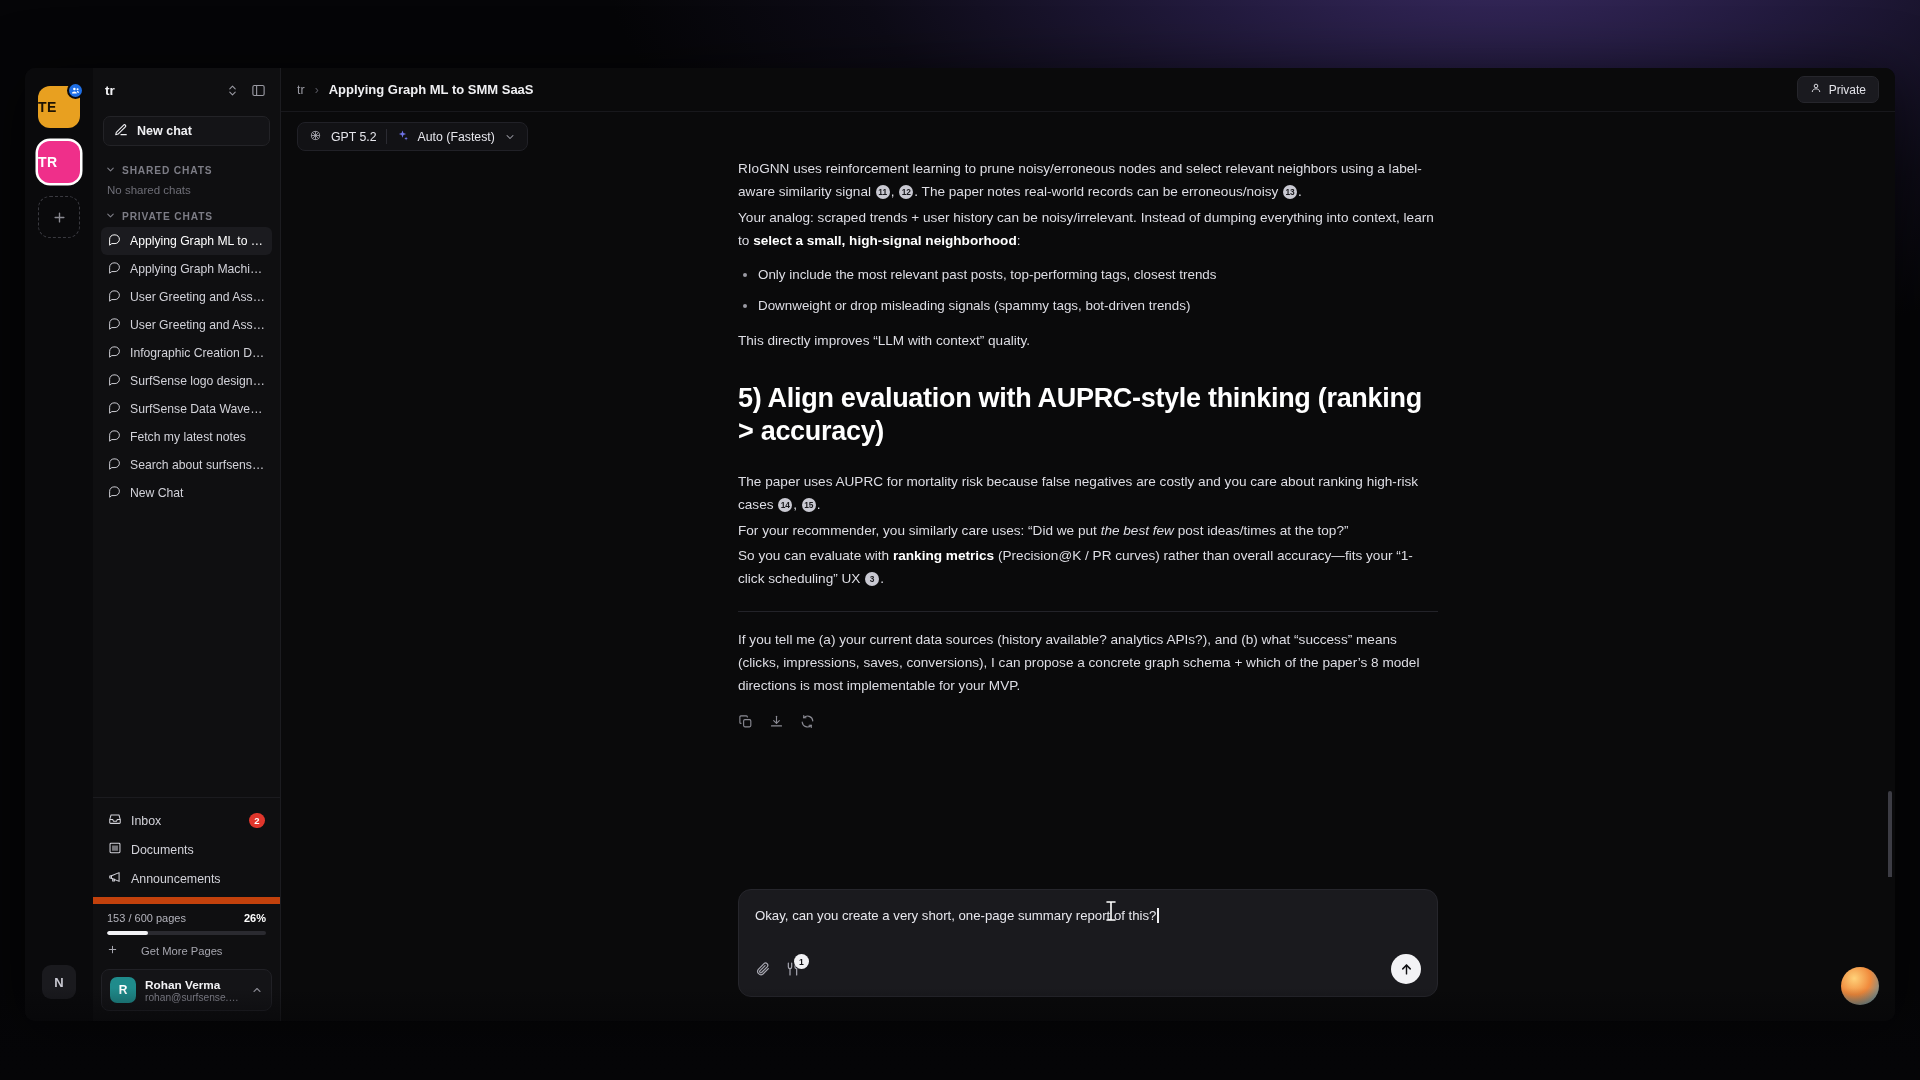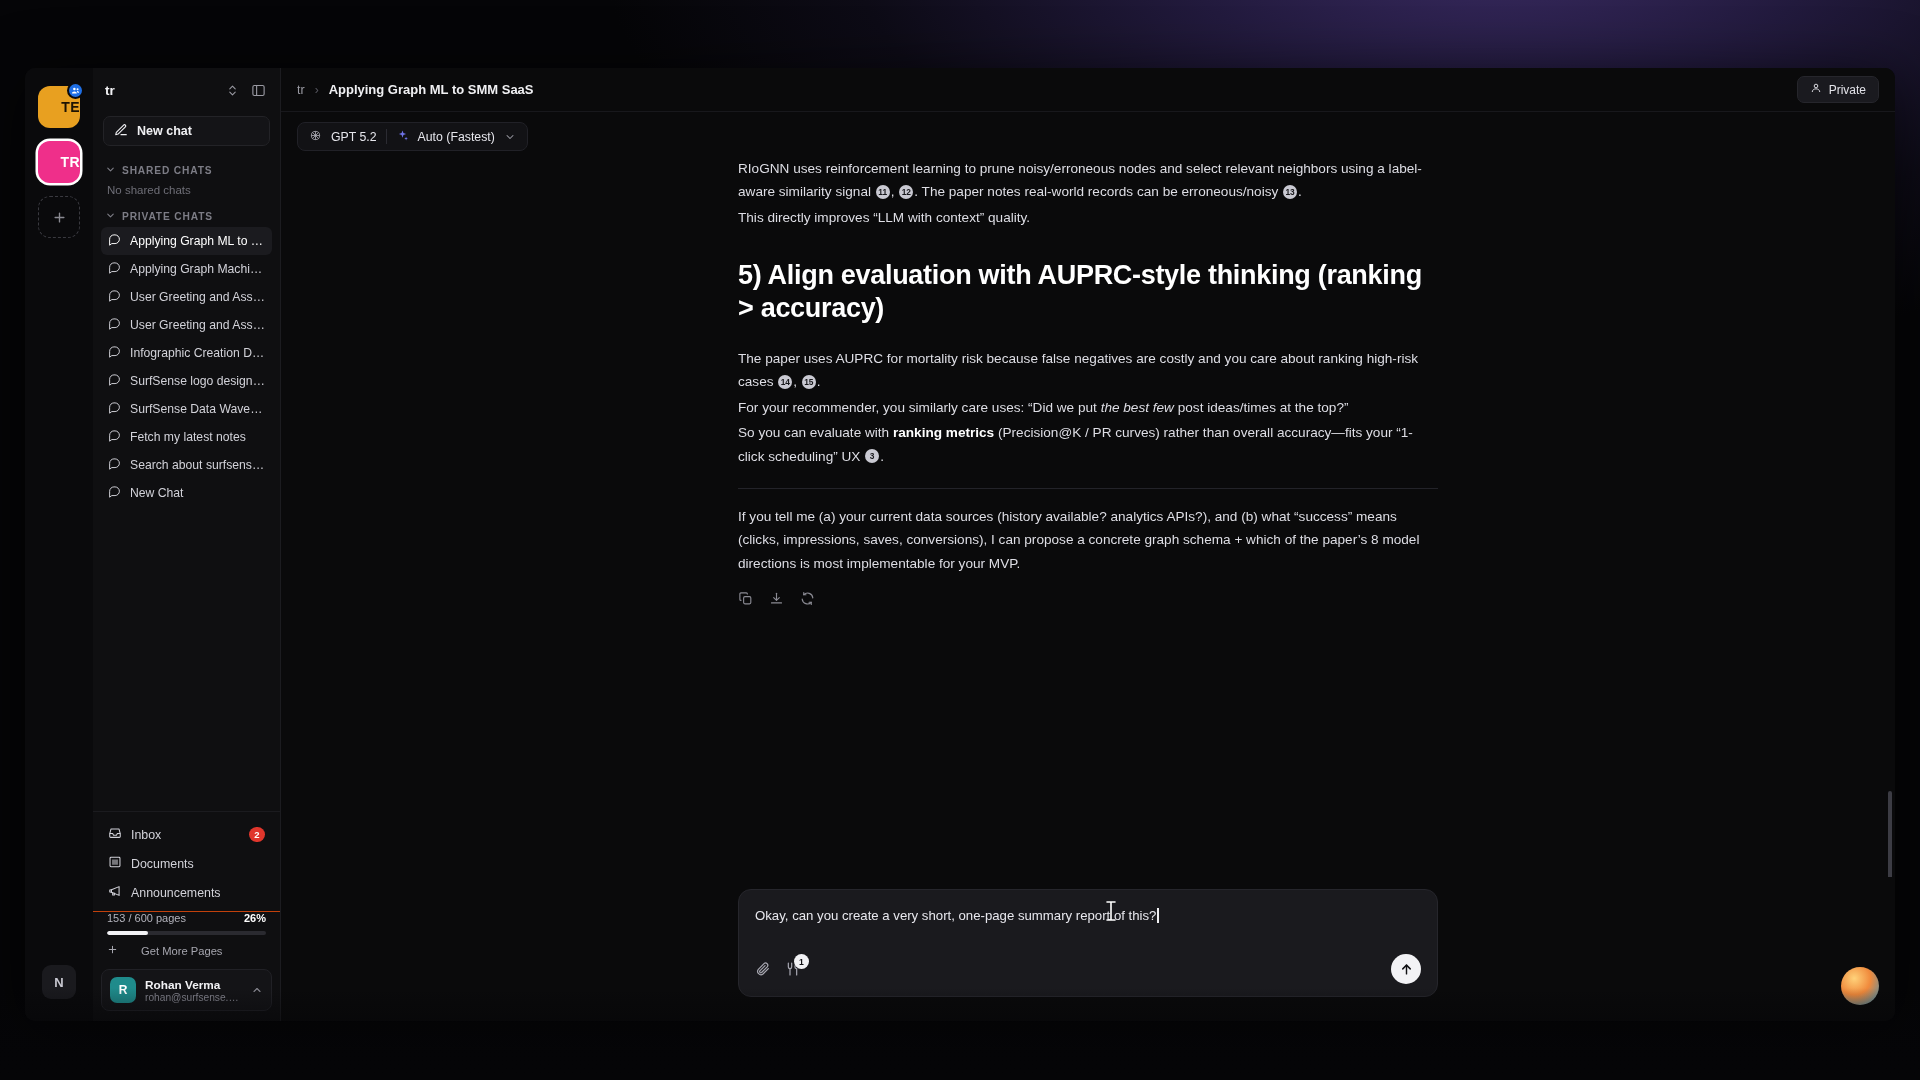--- a/index.html
+++ b/index.html
@@ -40,21 +40,21 @@
   
   .rail {
     width: 68px; flex: 0 0 68px;
     background: #0a0a0c;
     display: flex; flex-direction: column; align-items: center;
     padding-top: 18px; gap: 13px;
   }
   .ws-avatar {
     position: relative;
     width: 42px; height: 42px; border-radius: 12px;
-    display: flex; align-items: center; justify-content: flex-end;
+    display: flex; align-items: center; justify-content: flex-start;
     font-size: 14px; font-weight: 700; color: #fff; letter-spacing: .4px;
     cursor: pointer;
   }
   .ws-avatar.orange { background: #e8a020; color: #1d1303; }
   .ws-avatar.pink { background: #ef2f8a; box-shadow: 0 0 0 2.5px #fff; }
   .ws-badge {
     position: absolute; right: -4px; top: -4px;
     width: 17px; height: 17px; border-radius: 50%;
     background: #1f6fe5; border: 2px solid #0a0a0c;
     display: flex; align-items: center; justify-content: center;
@@ -112,21 +112,21 @@
   .sb-item.active { background: #1b1b1f; color: #fff; }
   .sb-item .lbl { overflow: hidden; text-overflow: ellipsis; }
   .sb-nav { padding: 8px 8px 4px; border-top: 1px solid #1b1b1f; }
   .sb-nav .sb-item { height: 29px; font-size: 12.4px; }
   .nav-count {
     margin-left: auto; background: #e0362c; color: #fff;
     font-size: 9.5px; font-weight: 700; border-radius: 20px;
     min-width: 16px; height: 15px; padding: 0 5px;
     display: flex; align-items: center; justify-content: center;
   }
-  .sb-usage { padding: 0 14px 6px; border-top: 1px solid #c2410c; }
+  .sb-usage { padding: 8px 14px 6px; border-top: 7px solid #c2410c; }
   .usage-row { display: flex; justify-content: space-between; align-items: baseline; }
   .usage-txt { font-size: 11px; color: #b4b4bd; }
   .usage-pct { font-size: 11px; font-weight: 700; color: #fff; }
   .usage-bar {
     margin-top: 7px; height: 4px; border-radius: 3px;
     background: #2a2a30; overflow: hidden;
   }
   .usage-fill { height: 100%; background: #f2f2f5; border-radius: 3px; }
   .usage-more {
     margin-top: 9px; display: flex; align-items: center; gap: 23px;
@@ -476,21 +476,26 @@
             </span>
       </div>
     </div>
 
     <div class="convo">
       <div class="convo-col">
         <div class="msg">
 
           <p><span>RIoGNN uses reinforcement learning to prune noisy/erroneous nodes and select relevant neighbors using a label-aware similarity signal </span><span class="cite">11</span><span>, </span><span class="cite">12</span><span>. The paper notes real-world records can be erroneous/noisy </span><span class="cite">13</span><span>.</span></p>
 
-
+          <p><span>Your analog: scraped trends + user history can be noisy/irrelevant. Instead of dumping everything into context, learn to </span><strong>select a small, high-signal neighborhood</strong><span>:</span></p>
+
+          <ul>
+            <li>Only include the most relevant past posts, top-performing tags, closest trends</li>
+            <li>Downweight or drop misleading signals (spammy tags, bot-driven trends)</li>
+          </ul>
 
           <p class="sep-p">This directly improves “LLM with context” quality.</p>
 
           <h2 class="h-big">5) Align evaluation with AUPRC-style thinking (ranking &gt; accuracy)</h2>
 
           <p><span>The paper uses AUPRC for mortality risk because false negatives are costly and you care about ranking high-risk cases </span><span class="cite">14</span><span>, </span><span class="cite">15</span><span>.</span></p>
 
           <p><span>For your recommender, you similarly care uses: “Did we put </span><em>the best few</em><span> post ideas/times at the top?”</span></p>
 
           <p><span>So you can evaluate with </span><strong>ranking metrics</strong><span> (Precision@K / PR curves) rather than overall accuracy—fits your “1-click scheduling” UX </span><span class="cite">3</span><span>.</span></p>

